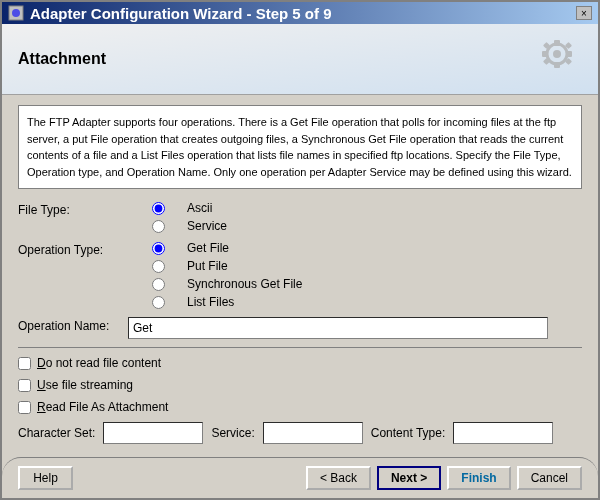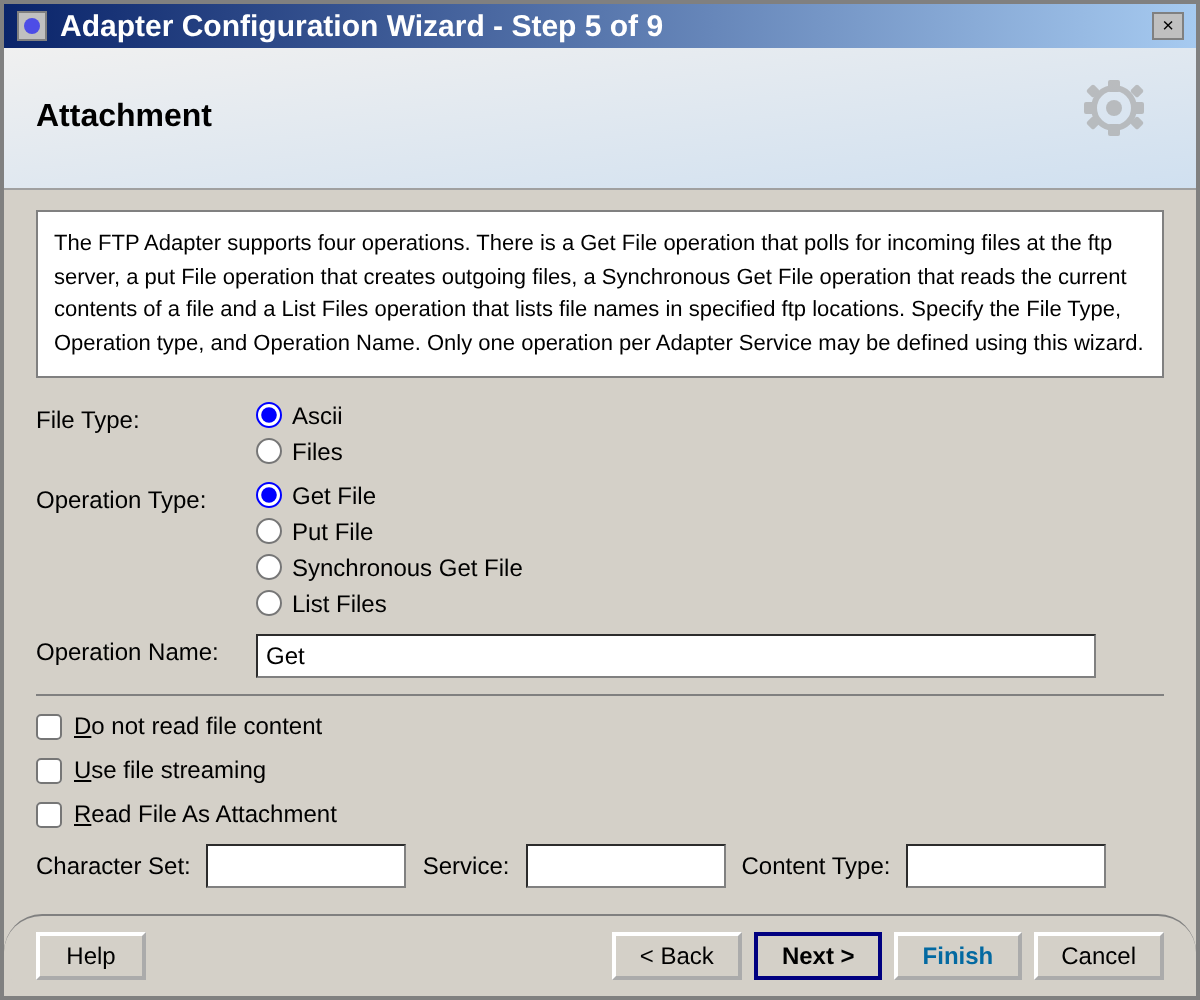--- a/index.html
+++ b/index.html
@@ -100,23 +100,24 @@
       padding-top: 2px;
       flex-shrink: 0;
     }
     .radio-group {
       display: flex;
       flex-direction: column;
       gap: 4px;
     }
     .radio-item {
       display: flex;
-      align-items: flex-start;
-      gap: 5px;
-      font-size: 12px;
+      align-items: flex-end;
+      gap: 22px;
+      font-size: 12px;
+      margin-left: 24px;
     }
     .radio-input {
       width: 13px;
       height: 13px;
       cursor: pointer;
     }
     .form-input {
       border: 1px inset #808080;
       background: white;
       padding: 2px 4px;
@@ -240,21 +241,21 @@
 
     <div class="form-row">
       <div class="form-label">File Type:</div>
       <div class="radio-group">
         <label class="radio-item">
           <input type="radio" name="fileType" class="radio-input selected-radio" checked="" style="">
           <span>Ascii</span>
         </label>
         <label class="radio-item">
           <input type="radio" name="fileType" class="radio-input" style="">
-          <span>Files</span>
+          <span>Service</span>
         </label>
       </div>
     </div>
 
     <div class="form-row">
       <div class="form-label">Operation Type:</div>
       <div class="radio-group">
         <label class="radio-item">
           <input type="radio" name="opType" class="radio-input selected-radio" checked="" style="">
           <span>Get File</span>

